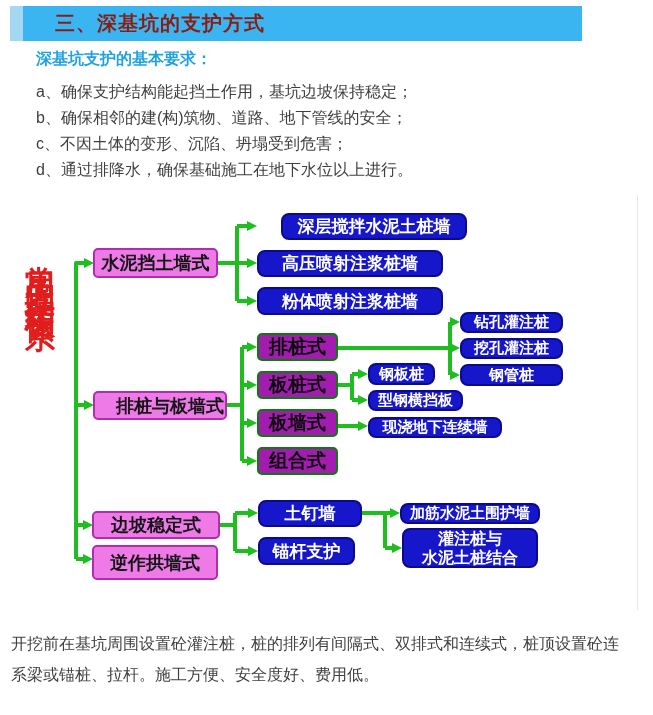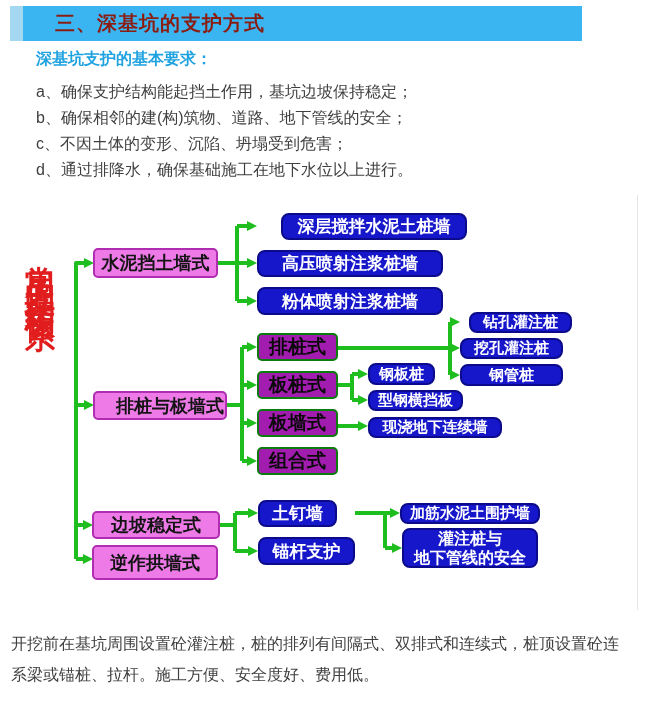--- a/index.html
+++ b/index.html
@@ -115,36 +115,36 @@
 
   <div class="node blue" style="left:257px; top:18px; width:186px; height:27px;margin-left:24px;">深层搅拌水泥土桩墙</div>
   <div class="node blue" style="left:257px; top:55px; width:186px; height:27px;">高压喷射注浆桩墙</div>
   <div class="node blue" style="left:257px; top:92px; width:186px; height:28px;">粉体喷射注浆桩墙</div>
 
   <div class="node green" style="left:257px; top:138px; width:81px; height:28px;">排桩式</div>
   <div class="node green" style="left:257px; top:176px; width:81px; height:28px;">板桩式</div>
   <div class="node green" style="left:257px; top:214px; width:81px; height:28px;">板墙式</div>
   <div class="node green" style="left:257px; top:252px; width:81px; height:28px;">组合式</div>
 
-  <div class="node blue sm" style="left:460px; top:117px; width:103px; height:21px;margin-left:9px;">钻孔灌注桩</div>
+  <div class="node blue sm" style="left:460px; top:117px; width:103px; height:21px;">钻孔灌注桩</div>
   <div class="node blue sm" style="left:460px; top:143px; width:103px; height:21px;">挖孔灌注桩</div>
   <div class="node blue sm" style="left:460px; top:169px; width:103px; height:22px;">钢管桩</div>
 
   <div class="node blue sm" style="left:368px; top:168px; width:67px; height:22px;">钢板桩</div>
   <div class="node blue sm" style="left:368px; top:195px; width:95px; height:21px;">型钢横挡板</div>
 
   <div class="node blue sm" style="left:368px; top:222px; width:134px; height:21px;">现浇地下连续墙</div>
 
-  <div class="node blue" style="left:258px; top:305px; width:79px; height:27px;">土钉墙</div>
+  <div class="node blue" style="left:258px; top:305px; width:104px; height:27px;">土钉墙</div>
   <div class="node blue" style="left:258px; top:342px; width:97px; height:28px;">锚杆支护</div>
 
   <div class="node blue sm" style="left:400px; top:308px; width:140px; height:21px;">加筋水泥土围护墙</div>
   <div class="node blue col" style="left:402px; top:333px; width:136px; height:40px;">
     <span>灌注桩与</span>
-    <span>地下管线的安全</span>
+    <span>水泥土桩结合</span>
   </div>
 
   <div class="divider"></div>
 </div>
 
 <div class="section">
   <div class="section-body">开挖前在基坑周围设置砼灌注桩，桩的排列有间隔式、双排式和连续式，桩顶设置砼连系梁或锚桩、拉杆。施工方便、安全度好、费用低。</div>
 </div>
 
 </body></html>

